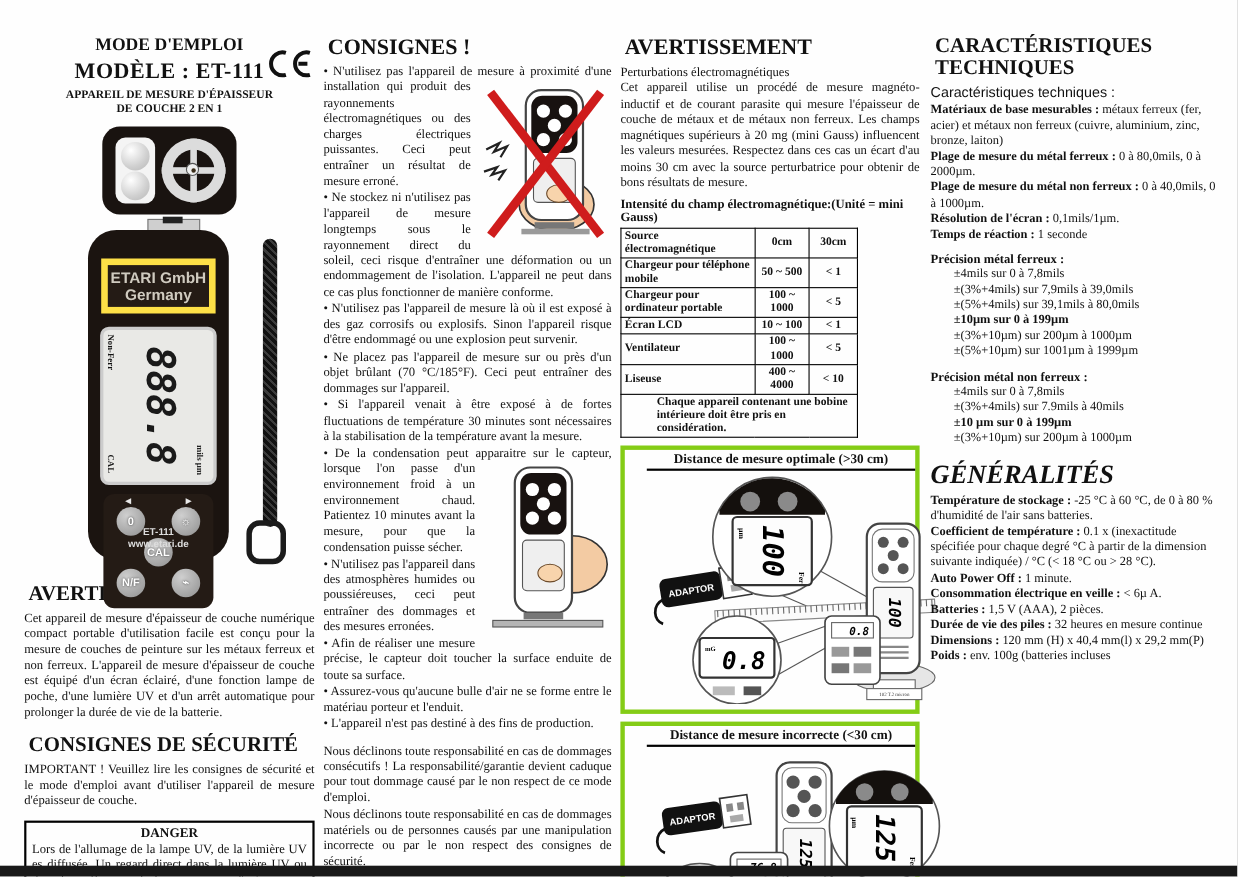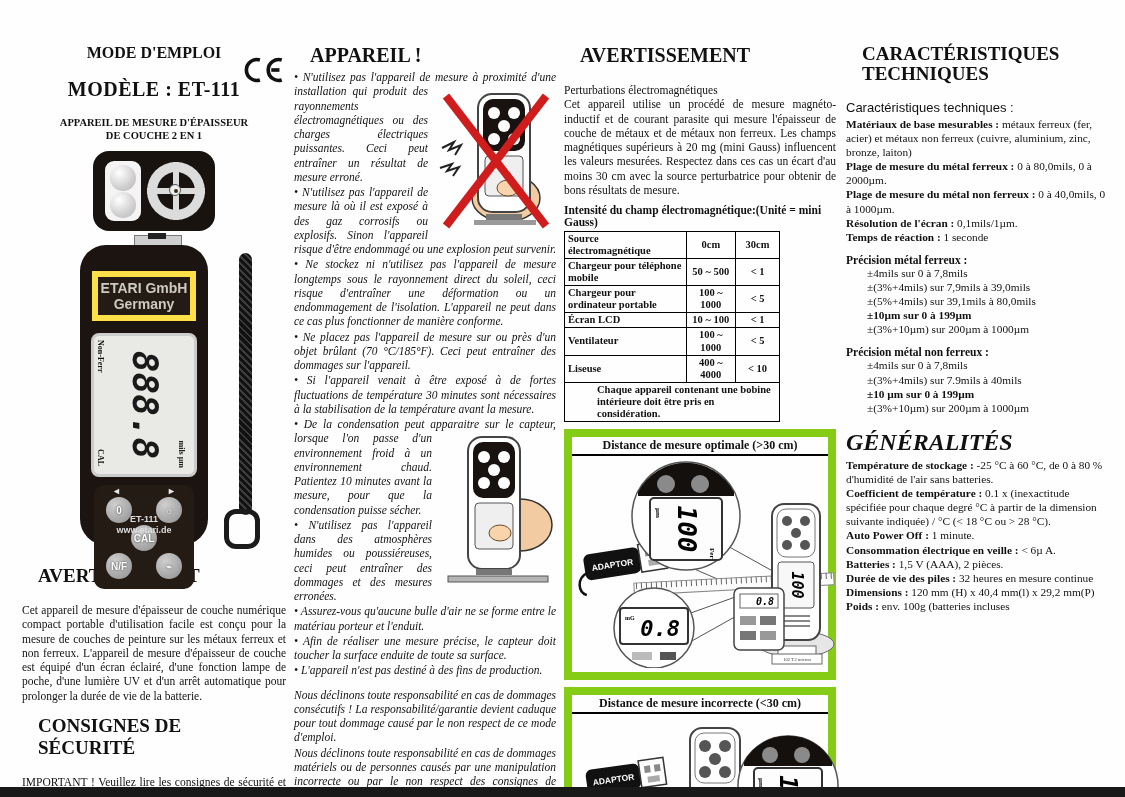--- a/index.html
+++ b/index.html
@@ -5,21 +5,21 @@
   html,body{margin:0;padding:0;background:#e8e8e8;}
   .page{position:relative;width:1125px;height:797px;background:#fefefe;
         font-family:"Liberation Serif",serif;color:#111;overflow:hidden;
         outline:1px solid #b5b5b5;}
   .bottom-bar{position:absolute;left:0;bottom:0;width:100%;height:10px;background:#191919;}
   .col{position:absolute;top:28px;}
   .col1{left:22px;width:264px;}
   .col2{left:294px;width:262px;}
   .col3{left:564px;width:272px;}
   .col4{left:846px;width:264px;}
-  h1,h2{margin:16px;font-weight:bold;}
+  h1,h2{margin:4px;font-weight:bold;}
   p{margin:0;}
   .body-txt{font-size:11.5px;line-height:1.24;text-align:justify;}
   .masthead{position:relative;text-align:center;}
   .mast1{font-size:16px;}
   .mast2{font-size:20px;letter-spacing:.5px;}
   .mast3{font-size:10.5px;font-weight:bold;margin-top:2px;}
   .ce{position:absolute;right:2px;top:12px;}
   
   .topview{margin:10px auto 4px auto;width:122px;height:80px;background:#191310;border-radius:16px;position:relative;}
   .tv-led-panel{position:absolute;left:12px;top:10px;width:36px;height:60px;background:#f4f4f4;border-radius:9px;}
@@ -58,31 +58,31 @@
             font-size:9px;font-weight:bold;font-family:"Liberation Sans",sans-serif;line-height:1.3;}
   .strap{position:absolute;right:34px;top:18px;width:13px;height:262px;border-radius:7px;
          background:repeating-linear-gradient(45deg,#111 0 3px,#3c3c3c 3px 5px);}
   .strap-loop{position:absolute;right:26px;top:274px;width:26px;height:30px;border:5px solid #1b1b1b;border-radius:12px;}
   .sec-h{font-size:19px;margin-top:12px;}
   .danger-box{border:2.5px solid #000;margin-top:10px;padding:2px 5px 4px 5px;}
   .danger-title{text-align:center;font-weight:bold;font-size:12px;}
   
   .att-h{font-size:20px;margin-bottom:3px;}
   .fimg{float:right;margin:2px 0 3px 6px;}
-  .flow p{margin-bottom:1px;font-style:italic;}
+  .flow p{margin-bottom:1px;}
   .gap{height:9px;}
   
   .avert-h{font-size:20px;}
   .intensity{font-size:11.5px;font-weight:bold;margin-top:7px;}
   table.em{border-collapse:collapse;margin-top:3px;width:216px;}
   table.em td,table.em th{border:1.5px solid #000;font-size:10.5px;font-weight:bold;
        padding:1px 3px;line-height:1.15;text-align:center;vertical-align:middle;}
   table.em th:first-child,table.em td.lft{text-align:left;}
   table.em .tfoot-cell{text-align:left;padding-left:32px;}
-  .figbox{border:8px solid #84cc16;margin-top:7px;}
+  .figbox{border:4px solid #84cc16;margin-top:7px;padding-left:20px;}
   .figtitle{border-bottom:2px solid #000;text-align:center;font-weight:bold;font-size:12px;padding:1px 0;}
   
   .tech-h{font-size:19px;line-height:1.05;}
   .tech-sub{font-size:13px;margin:3px 0 2px 0;font-family:"Liberation Sans",sans-serif;}
   .spec{font-size:11.3px;line-height:1.25;}
   .spec b{font-weight:bold;}
   .prec-h{font-weight:bold;font-size:11.5px;margin-top:10px;}
   .prec-line{font-size:11.3px;line-height:1.25;margin-left:21px;}
   .prec-line.bold{font-weight:bold;}
   .gen-h{font-size:24px;margin:14px 0 2px 0;font-style:italic;}
@@ -162,21 +162,21 @@
     <h2 class="sec-h">CONSIGNES DE SÉCURITÉ</h2>
     <p class="body-txt">IMPORTANT ! Veuillez lire les consignes de sécurité et le mode d'emploi avant d'utiliser l'appareil de mesure d'épaisseur de couche.</p>
 
     <div class="danger-box">
       <div class="danger-title">DANGER</div>
       <p class="body-txt">Lors de l'allumage de la lampe UV, de la lumière UV es diffusée. Un regard direct dans la lumière UV ou dans les réflexions de lumière risque d'entraîner un dommage oculaire.</p>
     </div>
   </div>
 
   <div class="col col2">
-    <h2 class="att-h">APPAREIL !</h2>
+    <h2 class="att-h">CONSIGNES !</h2>
     <div class="flow body-txt">
       <p>
         <span>• N'utilisez pas l'appareil de mesure à proximité</span>
         <span class="fimg">
           <svg width="122" height="148" viewBox="0 0 122 148">
             <path d="M8 62 l12 -6 -5 8 12 -5 -6 10" fill="none" stroke="#222" stroke-width="2"></path>
             <path d="M6 82 l12 -4 -5 7 12 -4 -6 9" fill="none" stroke="#222" stroke-width="2"></path>
             <ellipse cx="72" cy="112" rx="34" ry="24" fill="#f3cba3" stroke="#333" stroke-width="1.5"></ellipse>
             <rect x="44" y="8" width="52" height="118" rx="14" fill="#fff" stroke="#444" stroke-width="2"></rect>
             <rect x="49" y="13" width="42" height="52" rx="10" fill="#181210"></rect>
@@ -188,22 +188,22 @@
             <rect x="51" y="70" width="38" height="40" rx="4" fill="#efefef" stroke="#555"></rect>
             <ellipse cx="74" cy="102" rx="11" ry="8" fill="#f8d4ac" stroke="#6b4a2a"></ellipse>
             <rect x="52" y="128" width="36" height="6" fill="#777"></rect>
             <rect x="40" y="134" width="62" height="5" fill="#9a9a9a"></rect>
             <line x1="12" y1="10" x2="112" y2="140" stroke="#cf1c1c" stroke-width="8"></line>
             <line x1="112" y1="10" x2="12" y2="140" stroke="#cf1c1c" stroke-width="8"></line>
           </svg>
         </span>
         <span>d'une installation qui produit des rayonnements électromagnétiques ou des charges électriques puissantes. Ceci peut entraîner un résultat de mesure erroné.</span>
       </p>
+      <p>• Ne stockez ni n'utilisez pas l'appareil de mesure longtemps sous le rayonnement direct du soleil, ceci risque d'entraîner une déformation ou un endommagement de l'isolation. L'appareil ne peut dans ce cas plus fonctionner de manière conforme.</p>
       <p>• N'utilisez pas l'appareil de mesure là où il est exposé à des gaz corrosifs ou explosifs. Sinon l'appareil risque d'être endommagé ou une explosion peut survenir.</p>
-      <p>• Ne stockez ni n'utilisez pas l'appareil de mesure longtemps sous le rayonnement direct du soleil, ceci risque d'entraîner une déformation ou un endommagement de l'isolation. L'appareil ne peut dans ce cas plus fonctionner de manière conforme.</p>
       <p>• Ne placez pas l'appareil de mesure sur ou près d'un objet brûlant (70 °C/185°F). Ceci peut entraîner des dommages sur l'appareil.</p>
       <p>• Si l'appareil venait à être exposé à de fortes fluctuations de température 30 minutes sont nécessaires à la stabilisation de la température avant la mesure.</p>
       <p>
         <span>• De la condensation peut apparaitre sur le capteur, lorsque l'on passe</span>
         <span class="fimg">
           <svg width="118" height="152" viewBox="0 0 118 152">
             <ellipse cx="82" cy="92" rx="32" ry="26" fill="#f3cba3" stroke="#333" stroke-width="1.5"></ellipse>
             <rect x="30" y="4" width="52" height="132" rx="14" fill="#fff" stroke="#444" stroke-width="2"></rect>
             <rect x="35" y="9" width="42" height="56" rx="10" fill="#181210"></rect>
             <circle cx="46" cy="24" r="6" fill="#fff"></circle>
@@ -213,22 +213,22 @@
               <circle cx="66" cy="50" r="6" fill="#fff"></circle>
             <rect x="37" y="70" width="38" height="46" rx="4" fill="#efefef" stroke="#555"></rect>
             <ellipse cx="62" cy="100" rx="11" ry="8" fill="#f8d4ac" stroke="#6b4a2a"></ellipse>
             <rect x="38" y="136" width="36" height="6" fill="#777"></rect>
             <rect x="10" y="143" width="100" height="6" fill="#b5b5b5" stroke="#555" stroke-width="1"></rect>
           </svg>
         </span>
         <span>d'un environnement froid à un environnement chaud. Patientez 10 minutes avant la mesure, pour que la condensation puisse sécher.</span>
       </p>
       <p>• N'utilisez pas l'appareil dans des atmosphères humides ou poussiéreuses, ceci peut entraîner des dommages et des mesures erronées.</p>
+      <p>• Afin de réaliser une mesure précise, le capteur doit toucher la surface enduite de toute sa surface.</p>
       <p>• Assurez-vous qu'aucune bulle d'air ne se forme entre le matériau porteur et l'enduit.</p>
-      <p>• Afin de réaliser une mesure précise, le capteur doit toucher la surface enduite de toute sa surface.</p>
       <p>• L'appareil n'est pas destiné à des fins de production.</p>
       <div class="gap"></div>
       <p>Nous déclinons toute responsabilité en cas de dommages consécutifs ! La responsabilité/garantie devient caduque pour tout dommage causé par le non respect de ce mode d'emploi.</p>
       <p>Nous déclinons toute responsabilité en cas de dommages matériels ou de personnes causés par une manipulation incorrecte ou par le non respect des consignes de sécurité.</p>
 
     </div>
   </div>
 
   <div class="col col3">
     <h2 class="avert-h">AVERTISSEMENT</h2>
@@ -427,20 +427,21 @@
     <p class="spec"><b>Plage de mesure du métal non ferreux : </b><span>0 à 40,0mils, 0 à 1000µm.</span></p>
     <p class="spec"><b>Résolution de l'écran : </b><span>0,1mils/1µm.</span></p>
     <p class="spec"><b>Temps de réaction : </b><span>1 seconde</span></p>
 
     <p class="prec-h">Précision métal ferreux :</p>
     <p class="prec-line">±4mils sur 0 à 7,8mils</p>
     <p class="prec-line">±(3%+4mils) sur 7,9mils à 39,0mils</p>
     <p class="prec-line">±(5%+4mils) sur 39,1mils à 80,0mils</p>
     <p class="prec-line bold">±10µm sur 0 à 199µm</p>
     <p class="prec-line">±(3%+10µm) sur 200µm à 1000µm</p>
+    <p class="prec-line">±(5%+10µm) sur 1001µm à 1999µm</p>
 
     <p class="prec-h">Précision métal non ferreux :</p>
     <p class="prec-line">±4mils sur 0 à 7,8mils</p>
     <p class="prec-line">±(3%+4mils) sur 7.9mils à 40mils</p>
     <p class="prec-line bold">±10 µm sur 0 à 199µm</p>
     <p class="prec-line">±(3%+10µm) sur 200µm à 1000µm</p>
 
     <h2 class="gen-h">GÉNÉRALITÉS</h2>
     <p class="spec"><b>Température de stockage : </b><span>-25 °C à 60 °C, de 0 à 80 % d'humidité de l'air sans batteries.</span></p>
     <p class="spec"><b>Coefficient de température : </b><span>0.1 x (inexactitude spécifiée pour chaque degré °C à partir de la dimension suivante indiquée) / °C (&lt; 18 °C ou &gt; 28 °C).</span></p>

